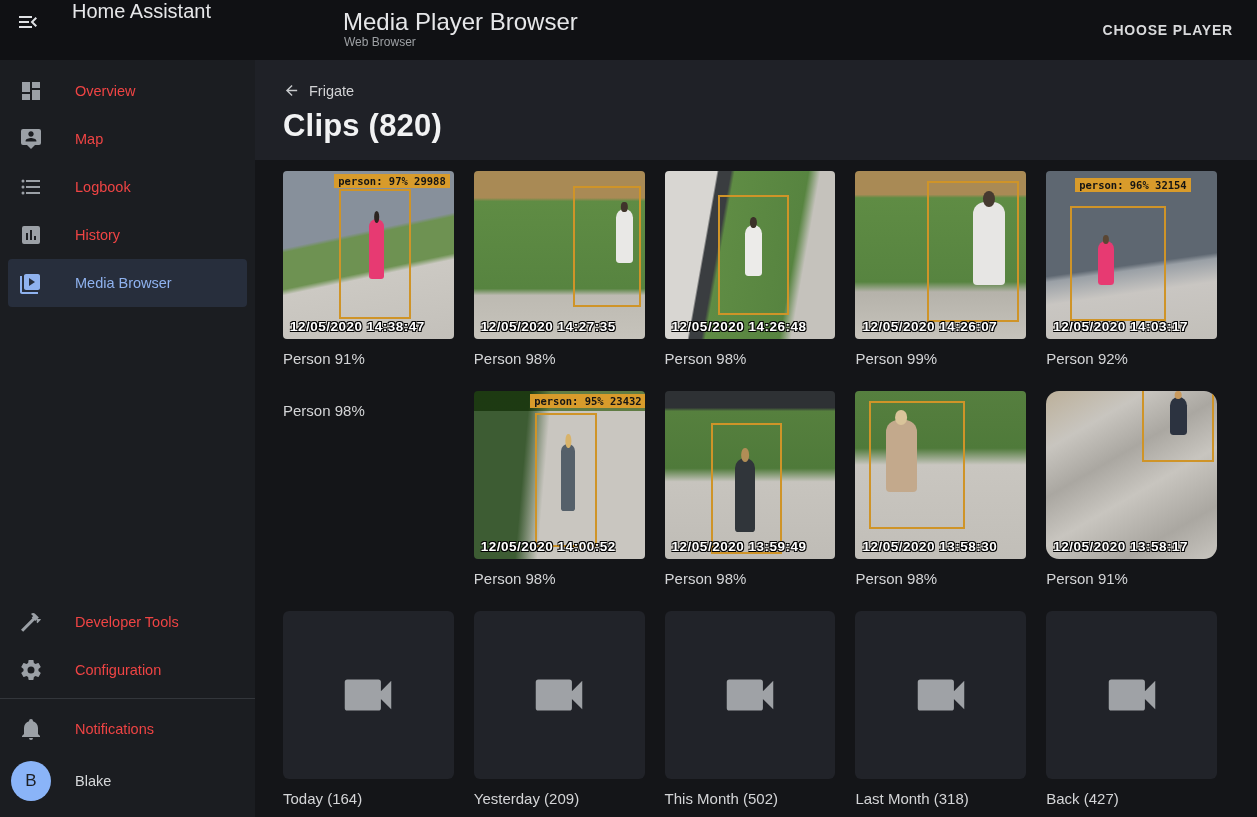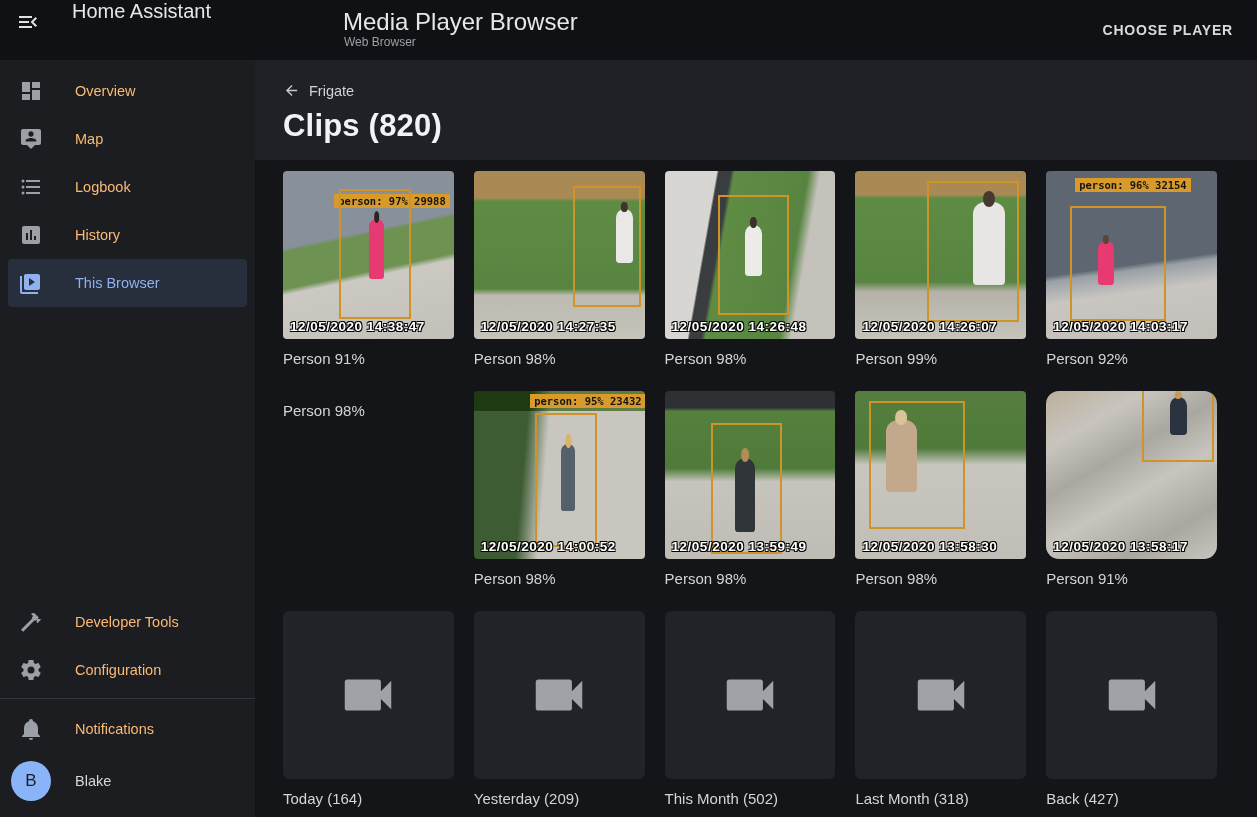--- a/index.html
+++ b/index.html
@@ -22,21 +22,21 @@
     font-weight:700; letter-spacing:0.8px; padding:8px 8px; cursor:pointer; border-radius:4px; }
 
   
   .sidebar { position:absolute; left:0; top:60px; width:255px; height:757px;
     background:#1b1d21; display:flex; flex-direction:column; padding-top:7px; }
   .side-item { height:48px; display:flex; align-items:center; margin:0 8px;
     border-radius:4px; cursor:pointer; flex:0 0 auto; }
   .side-item .ico { width:24px; height:24px; margin-left:11px; flex:0 0 auto;
     display:flex; align-items:center; justify-content:center; }
   .side-item .ico svg { width:24px; height:24px; fill:#9ba0a6; }
-  .side-item .lbl { margin-left:32px; color:#fdba74; font-size:14.5px; font-weight:500; }
+  .side-item .lbl { margin-left:32px; color:#ef4444; font-size:14.5px; font-weight:500; }
   .side-item.active { background:#272e3c; }
   .side-item.active .ico svg { fill:#8fb2ef; }
   .side-item.active .lbl { color:#8fb2ef; }
   .side-spacer { flex:1 1 auto; }
   .side-divider { height:1px; background:#33363b; margin:4px 0 6px 0; }
   .user-row { height:56px; display:flex; align-items:center; margin:0 8px 8px 8px;
     border-radius:4px; cursor:pointer; }
   .avatar { width:40px; height:40px; border-radius:50%; background:#8ab4f8; color:#1d1f23;
     display:flex; align-items:center; justify-content:center; font-size:17px; margin-left:3px; }
   .user-row .lbl { margin-left:24px; color:#d6d8da; font-size:14.5px; font-weight:500; }
@@ -61,21 +61,21 @@
   .bbox { position:absolute; border:2px solid #cf9428; }
   .det { position:absolute; background:#d89b2b; color:#141414; font-family:"DejaVu Sans Mono", monospace;
     font-size:10.5px; font-weight:700; padding:1px 4px; white-space:nowrap; }
   .person { position:absolute; }
   .person:before { content:""; position:absolute; left:50%; top:-14%; transform:translateX(-50%);
     width:38%; height:20%; border-radius:50%; }
 
   
   .s1 { background:linear-gradient(168deg,#87909b 0%,#87909b 38%,#6e9252 40%,#6e9252 58%,#ccc9c3 61%,#c3c0ba 100%); }
   .s1 .bbox { left:33%; top:11%; width:42%; height:77%; }
-  .s1 .det { left:30%; top:1.5%;margin-top:20px; }
+  .s1 .det { left:30%; top:1.5%; }
   .s1 .person { left:41%; top:22%; width:22%; height:48%; background:#e73a72; border-radius:10px 10px 4px 4px; }
   .s1 .person:before { background:#2c2420; }
 
   .s2 { background:linear-gradient(180deg,#a98a55 0%,#a98a55 16%,#5f8c44 18%,#578440 70%,#bdbab2 74%,#c6c3bb 100%); }
   .s2 .bbox { left:58%; top:9%; width:40%; height:72%; }
   .s2 .person { left:64%; top:18%; width:26%; height:46%; background:#e9e8e6; border-radius:10px 10px 4px 4px; }
   .s2 .person:before { background:#40342b; }
 
   .s3 { background:linear-gradient(100deg,#d8d6d2 0%,#d8d6d2 26%,#3a3d40 27%,#3a3d40 33%,#5f8c44 35%,#578440 72%,#c5c2bc 78%,#c5c2bc 100%); }
   .s3 .bbox { left:31%; top:14%; width:42%; height:72%; }
@@ -178,21 +178,21 @@
         </svg>
       </span>
     <span class="lbl">History</span>
   </div>
   <div class="side-item active">
     <span class="ico">
         <svg viewBox="0 0 24 24">
           <path d="M19,3H7C5.9,3 5,3.9 5,5V17C5,18.1 5.9,19 7,19H19C20.1,19 21,18.1 21,17V5C21,3.9 20.1,3 19,3M10,15V7L16,11L10,15M3,5H1V21C1,22.1 1.9,23 3,23H19V21H3V5Z"></path>
         </svg>
       </span>
-    <span class="lbl">This Browser</span>
+    <span class="lbl">Media Browser</span>
   </div>
 
   <div class="side-spacer"></div>
 
   <div class="side-item">
     <span class="ico">
         <svg viewBox="0 0 24 24">
           <path d="M2,19.63L13.43,8.2L12.72,7.5L14.14,6.07L12,3.89C13.2,2.7 15.09,2.7 16.27,3.89L19.87,7.5L18.45,8.91H21.29L22,9.62L18.45,13.21L17.73,12.5V9.62L16.31,11.04L15.61,10.33L4.18,21.76L2,19.63Z"></path>
         </svg>
       </span>

